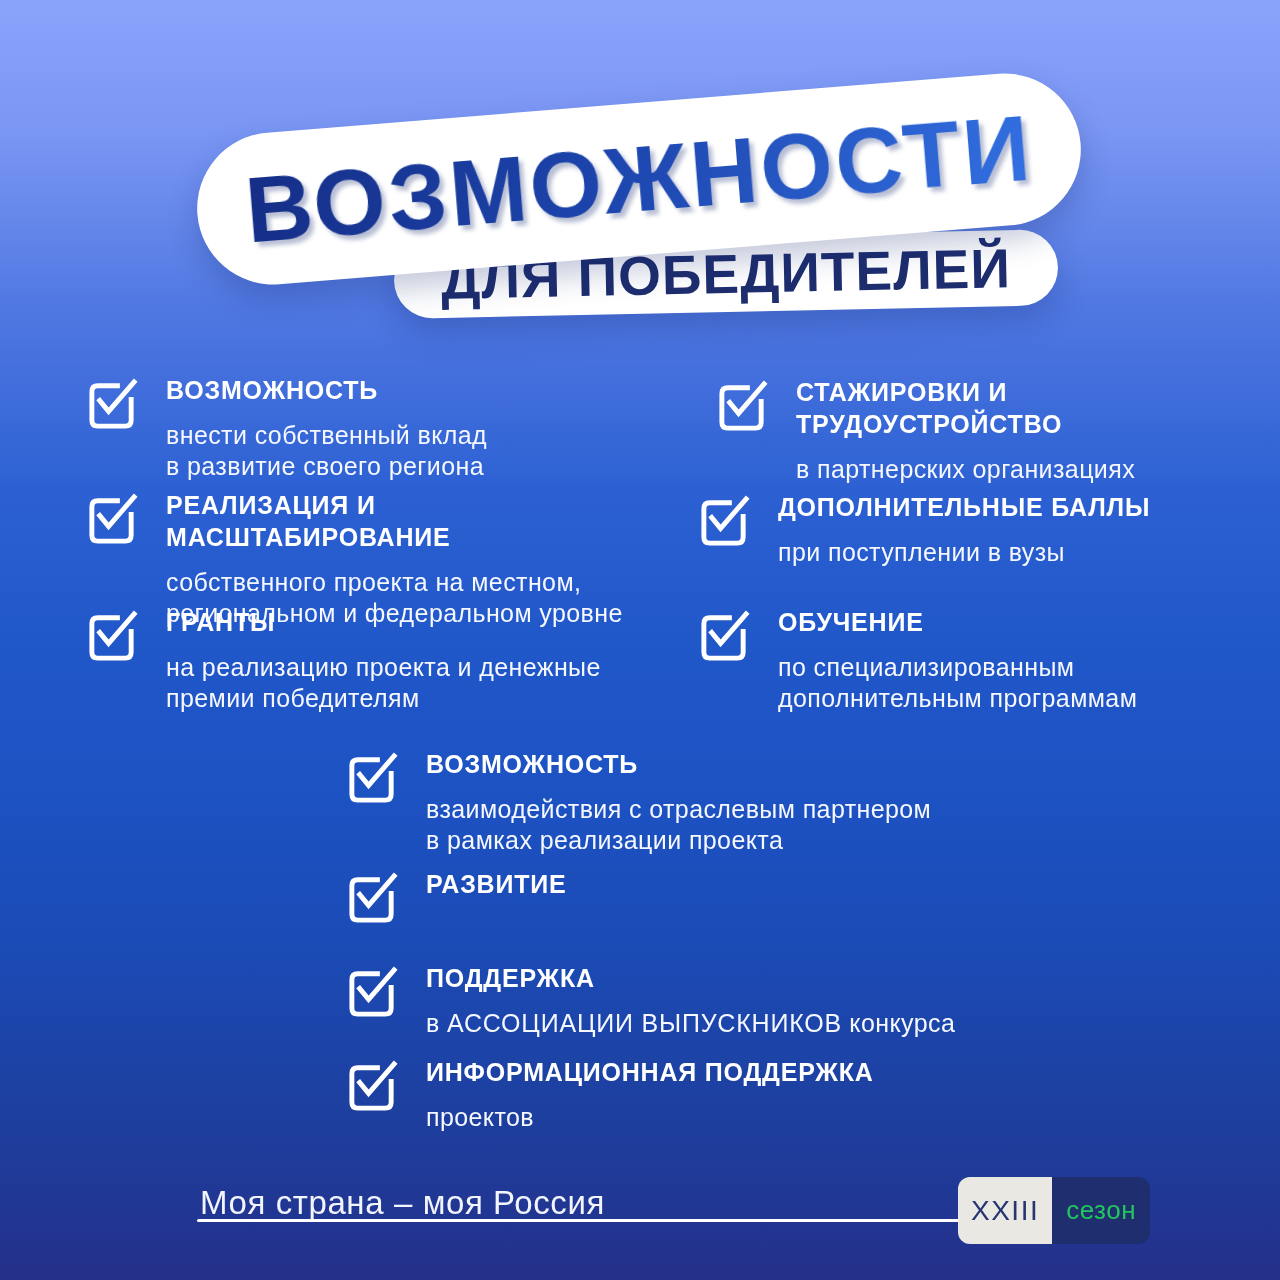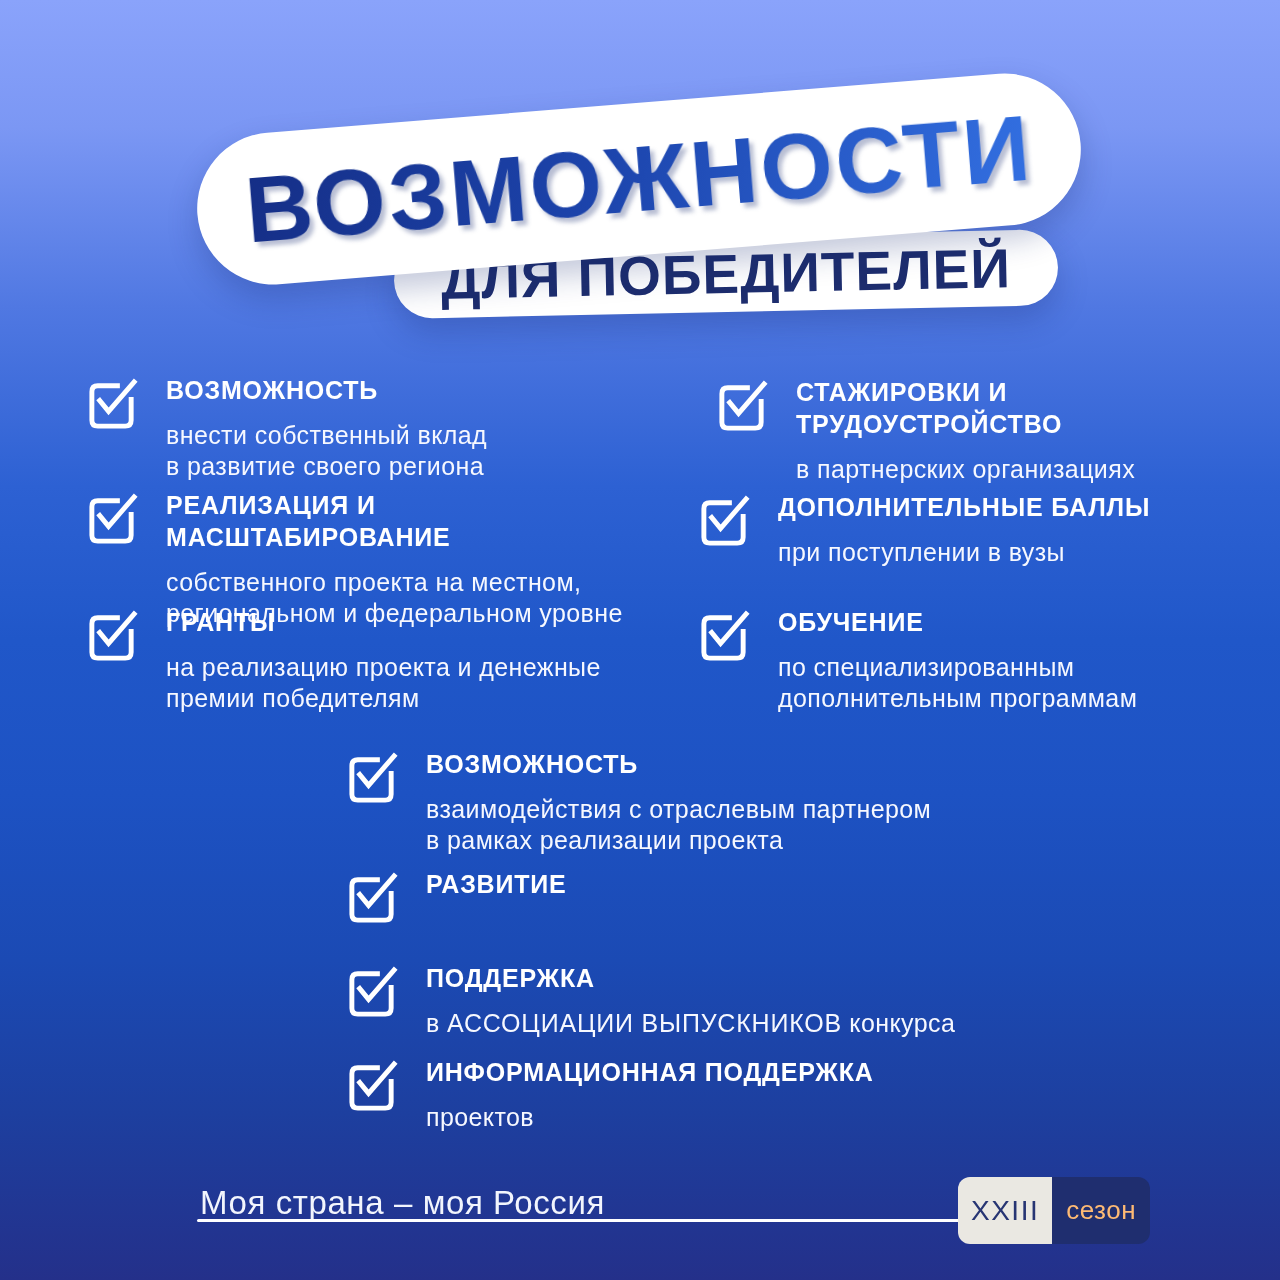--- a/index.html
+++ b/index.html
@@ -46,21 +46,21 @@
   
   .footer-brand { position:absolute; left:200px; top:1184px;
                   font-size:33px; letter-spacing:.6px; color:#f2f5fd; }
   .footer-line { position:absolute; left:197px; top:1219px; width:895px;
                  height:3px; background:#ffffff; border-radius:2px; z-index:1; }
   .badge { position:absolute; left:938px; top:1177px; height:67px;
            display:flex; border-radius:12px; overflow:hidden; z-index:2;margin-left:20px; }
   .badge-num { background:#eae8e2; color:#273573; display:flex;
                align-items:center; justify-content:center;
                padding:0 13px; font-size:28px; letter-spacing:1.5px; }
-  .badge-label { background:#1f2e6f; color:#fdba74; display:flex;
+  .badge-label { background:#1f2e6f; color:#22c55e; display:flex;
                  align-items:center; justify-content:center;
                  padding:12px 14px; font-size:26px; letter-spacing:.5px; }
 </style>
 </head>
 <body>
 
 <div class="poster">
 
   <div class="pill pill-main">
     <span class="title-main">ВОЗМОЖНОСТИ</span>

